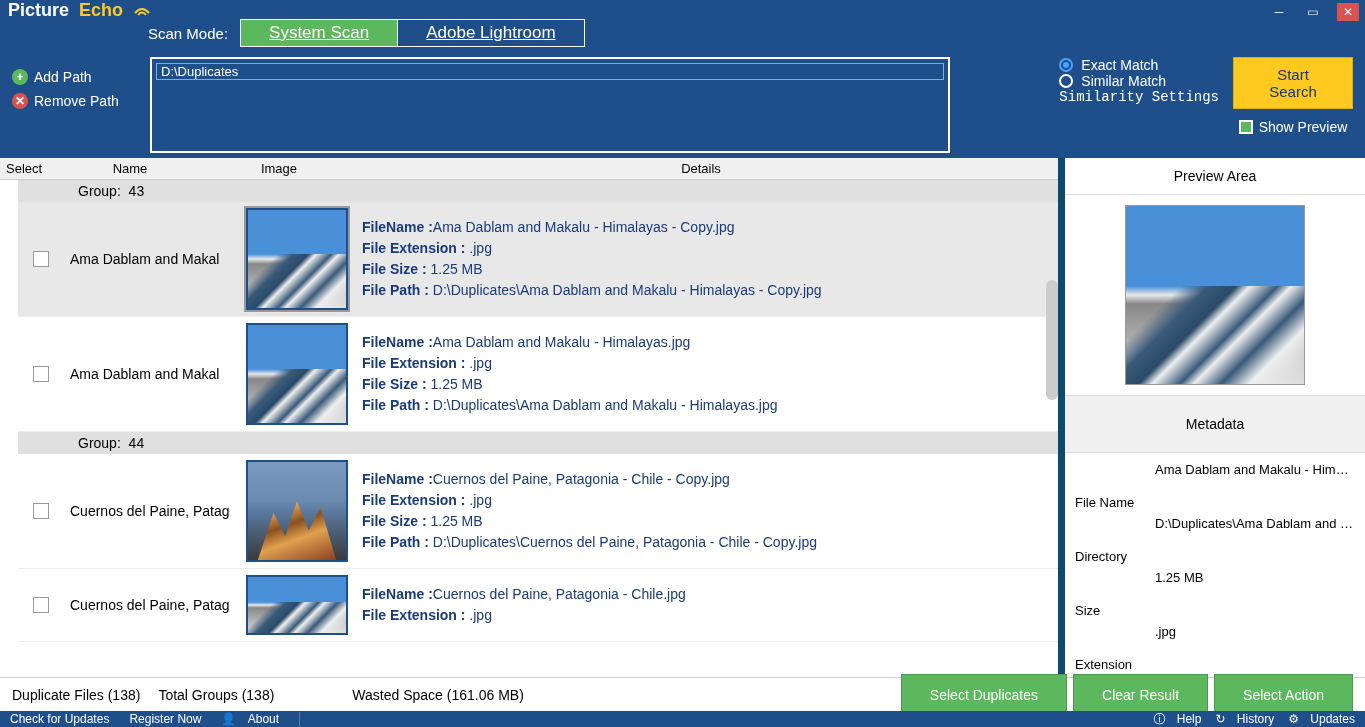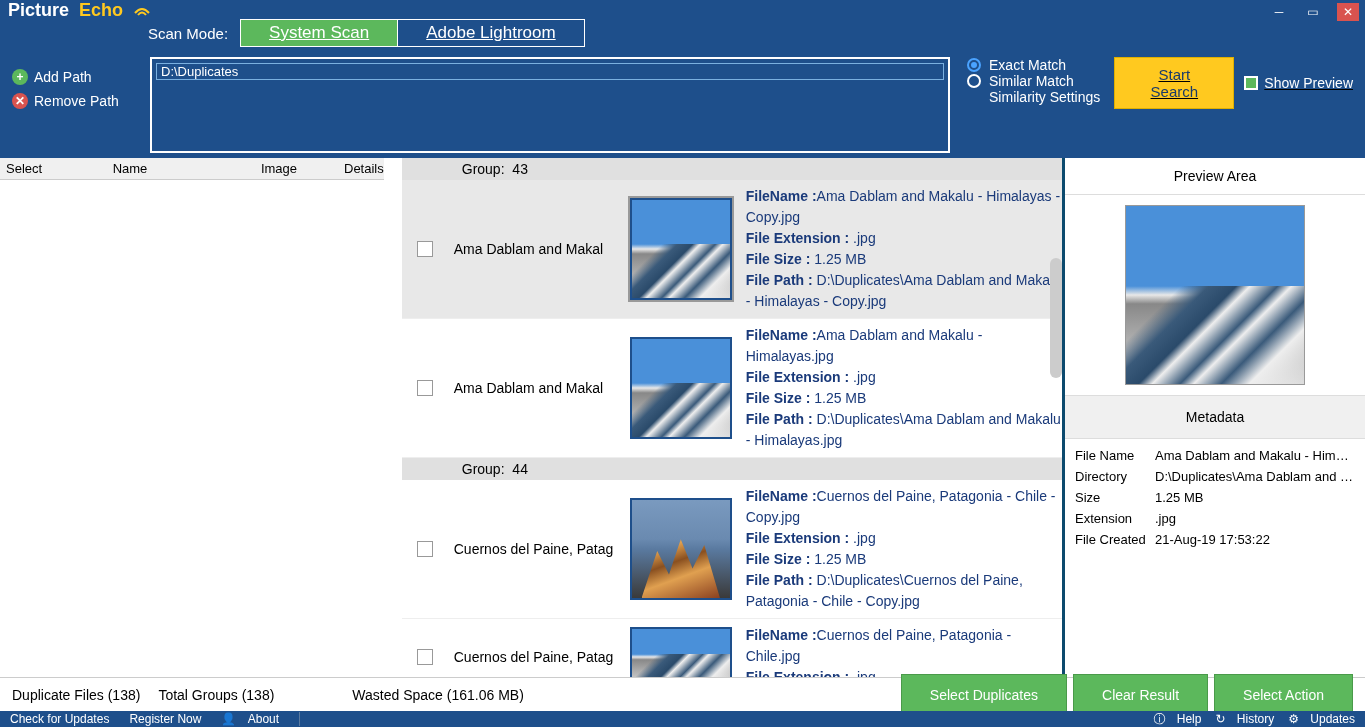--- a/index.html
+++ b/index.html
@@ -24,27 +24,27 @@
 .ic-add { background: #5cb85c; }
 .ic-rem { background: #d9534f; }
 .path-box { flex: 1; max-width: 800px; border: 2px solid #fff; padding: 4px; height: 96px; }
 .path-entry { border: 1px solid #7ab0e0; color: #fff; font-size: 13px; padding: 0 4px; }
 .right-opts { display: flex; gap: 14px; margin-left: auto; align-items: flex-start;}
 .match-opts { display: flex; flex-direction: column; color:#fff; font-size:14px;}
 .radio-row { display:flex; align-items:center; gap:8px; cursor:pointer;}
 .radio-outer{ width:14px;height:14px;border:2px solid #fff; border-radius:50%; display:flex; align-items:center; justify-content:center;}
 .radio-inner{ width:6px;height:6px;border-radius:50%; background:#4aa3ff;}
 .radio-outer.sel{ border-color:#4aa3ff;}
-.sim-link{ color:#fff; font-size:14px; margin-left:22px; cursor:pointer;}
-.search-col{ display:flex; flex-direction:row; gap:10px; align-items:center;text-decoration:underline;}
+.sim-link{ color:#fff; font-size:14px; cursor:pointer;font-family:Liberation Mono, monospace;}
+.search-col{ display:flex; flex-direction:column; gap:10px; align-items:center;}
 .start-btn { background: #ffc91f; color: #193a6a; border: 1px solid #e0b000; padding: 8px 24px; font-size: 15px; font-weight:500; cursor: pointer; width:120px; text-align:center;}
 .preview-chk{ display:flex; align-items:center; gap:6px; color:#fff; font-size:14px; cursor:pointer;}
 .chk-box{ width:14px;height:14px; border:2px solid #fff; background:#5cb85c;}
 .content { flex: 1; display: flex; overflow: hidden; }
-.results { flex: 1; display: flex; flex-direction: row; overflow: hidden; border-right:3px solid #0c4a6e;}
+.results { flex: 1; display: flex; flex-direction: column; overflow: hidden; border-right:7px solid #0c4a6e;}
 .col-headers { display: flex; background: #f0f0f0; border-bottom: 1px solid #ccc; font-size: 13px; height:22px; align-items:center;}
 .ch-select{ width:46px; padding-left:6px;}
 .ch-name{ width:168px; text-align:center;}
 .ch-image{ width:130px; text-align:center;}
 .ch-details{ flex:1; text-align:center;}
 .rows { flex:1; overflow-y:auto; position:relative;margin-left:18px;}
 .group-row{ background:#e0e0e0; padding:3px 0 3px 60px; font-size:14px;}
 .item-row{ display:flex; align-items:center; padding:6px 0; border-bottom:1px solid #eee;}
 .item-row.sel{ background:#e8e8e8;}
 .cell-chk{ width:46px; display:flex; justify-content:center;}
@@ -56,24 +56,24 @@
 .thumb.mt::after{ content:''; position:absolute; bottom:0; left:0; right:0; height:55%; background:linear-gradient(135deg,transparent 0%,transparent 20%,#3a5a7a 30%,#2a4a6a 40%,#eee 45%,#3a5a7a 55%,#eee 60%,#3a5a7a 70%,#eee 80%,transparent 100%);}
 .thumb.pk{ background:linear-gradient(to bottom,#7a9abf 0%,#6a8ab0 40%,#5a7aa0 50%,#3a3a3a 100%);}
 .thumb.pk::after{content:''; position:absolute; bottom:0; left:10%; right:10%; height:60%; background:linear-gradient(160deg,#c07030 0%,#e0a050 20%,#8a5020 40%,#e0a050 60%,#8a4020 100%); clip-path:polygon(0 100%,20% 20%,35% 60%,50% 0%,65% 50%,80% 10%,100% 100%);}
 .cell-det{ flex:1; font-size:14px; color:#1a3a7a; line-height:1.5;}
 .cell-det b{ font-weight:600;}
 .scroll-ind{ position:absolute; right:0; top:100px; width:12px; height:120px; background:#ccc; border-radius:6px;}
 .preview-panel{ width:300px; display:flex; flex-direction:column;}
 .prev-title{ text-align:center; font-size:14px; padding:10px; border-bottom:1px solid #ddd;}
 .prev-img-wrap{ display:flex; justify-content:center; padding:10px;}
 .prev-img{ width:180px; height:180px; border:1px solid #999;}
-.meta-title{ text-align:center; font-size:14px; padding:13px; background:#f0f0f0; border-top:1px solid #ddd; border-bottom:1px solid #ddd;}
+.meta-title{ text-align:center; font-size:14px; padding:20px; background:#f0f0f0; border-top:1px solid #ddd; border-bottom:1px solid #ddd;}
 .meta-table{ font-size:13px; padding:6px 10px;}
 .meta-row{ display:flex; padding:3px 0;}
-.meta-k{ width:80px;}
+.meta-k{ width:80px;margin-top:33px;}
 .meta-v{ flex:1; white-space:nowrap; overflow:hidden; text-overflow:ellipsis;}
 .bottom-bar{ height:34px; display:flex; align-items:center; padding:0 12px; font-size:14px; gap:18px; border-top:1px solid #ccc;}
 .action-btns{ margin-left:auto; display:flex; gap:6px;}
 .act-btn{ background:#5cb85c; color:#fff; border:1px solid #4a9a4a; padding:12px 28px; font-size:14px; cursor:pointer;}
 .status-bar{ height:16px; background:#1e4f8b; display:flex; align-items:center; padding:0 10px; font-size:12px; color:#fff; gap:37px;}
 .status-left{ display:flex; gap:20px; align-items:center;}
 .status-right{ margin-left:auto; display:flex; gap:14px; align-items:center;}
 .st-item{ display:flex; align-items:center; gap:4px; cursor:pointer;}
 .divider{ width:1px; height:14px; background:#5a7aa0;}
 </style>

